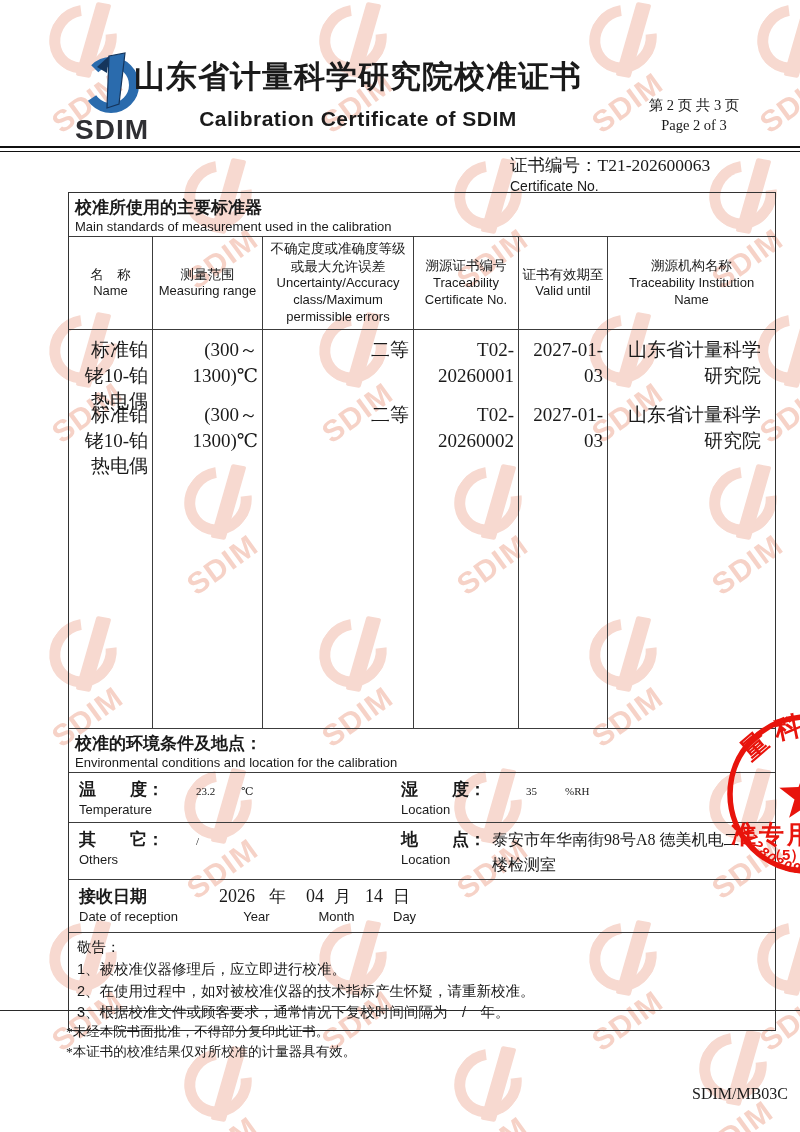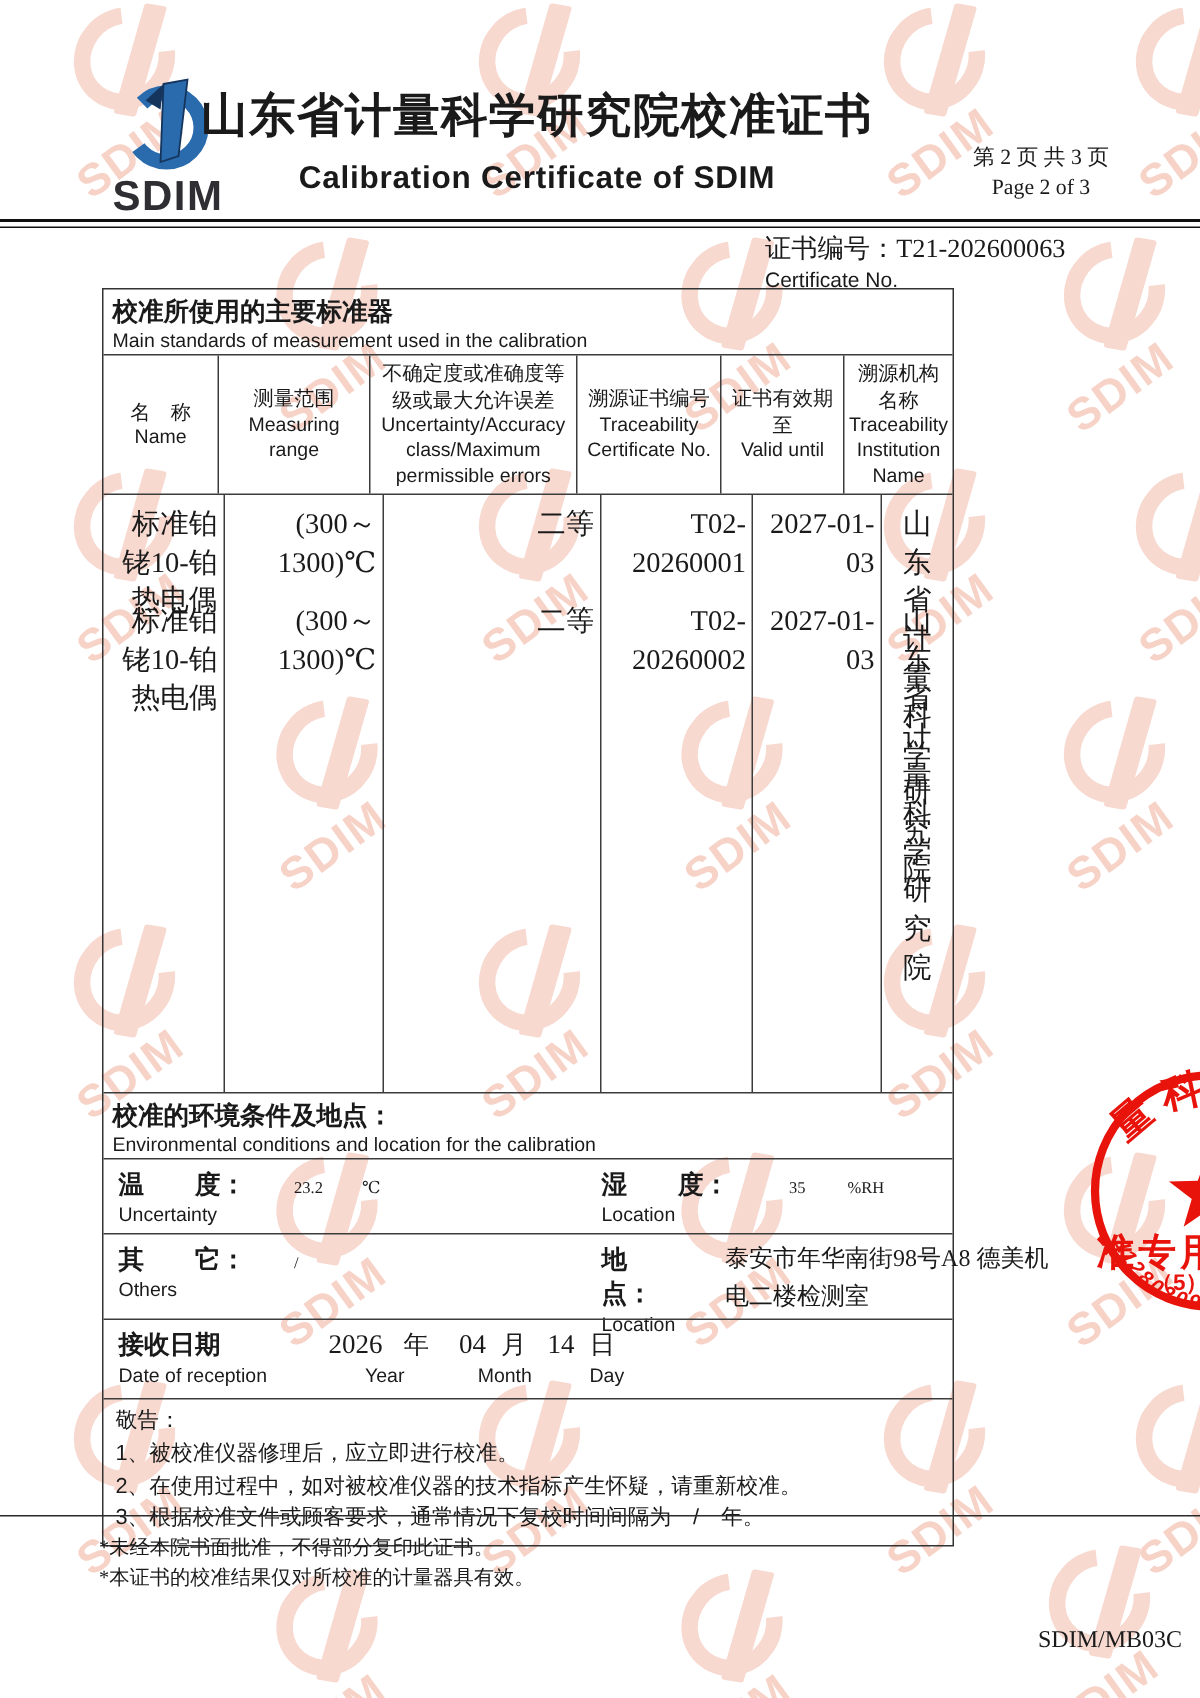--- a/index.html
+++ b/index.html
@@ -31,21 +31,21 @@
               font-size:21px; margin-top:9px; letter-spacing:0.5px; }
   .page-info { position:absolute; right:46px; top:96px; width:120px; text-align:center;
                font-family:"Liberation Serif","DejaVu Serif",serif; font-size:14.5px; line-height:1.35; }
   .double-rule { position:absolute; left:0; top:146px; width:800px; height:6px;
                  border-top:2.5px solid #101010; border-bottom:1.5px solid #101010; }
   .cert-block { position:absolute; left:510px; top:153px; }
   .cert-line1 { font-family:"Liberation Serif","DejaVu Serif",serif; font-size:17.5px; }
   .cert-line2 { font-size:14px; margin-top:1px; }
 
   
-  .table { position:absolute; left:68px; top:192px; width:568px; border:1.5px solid #333; }
+  .table { position:absolute; left:68px; top:192px; width:708px; border:1.5px solid #333; }
   .sec-head { border-bottom:1px solid #3c3c3c; padding:3px 6px 2px 6px; }
   .sec-zh { font-weight:bold; font-size:17px; }
   .sec-en { font-size:13px; margin-top:0; }
 
   .grid-header { display:flex; border-bottom:1px solid #3c3c3c; height:93px; }
   .grid-header .hc { display:flex; flex-direction:column; justify-content:center; align-items:center;
                      text-align:center; font-size:13.5px; line-height:1.3; padding:2px 3px;
                      border-right:1px solid #3c3c3c; }
   .grid-header .hc:last-child { border-right:none; }
   .hc .en { font-size:13px; }
@@ -328,21 +328,21 @@
       </div>
 
       <div class="env-head" style="border-top:1px solid #3c3c3c;">
         <div class="sec-zh">校准的环境条件及地点：</div>
         <div class="sec-en">Environmental conditions and location for the calibration</div>
       </div>
 
       <div class="env-row row1">
         <div>
           <span class="zh-label">温　　度：</span><span class="val t-val">23.2</span><span class="val t-unit">℃</span>
-          <div class="en-label">Uncertainty</div>
+          <div class="en-label">Temperature</div>
         </div>
         <div class="half-right">
           <span class="zh-label">湿　　度：</span><span class="val h-val">35</span><span class="val h-unit">%RH</span>
           <div class="en-label">Location</div>
         </div>
       </div>
 
       <div class="env-row row2">
         <div>
           <span class="zh-label">其　　它：</span><span class="val t-val">/</span>

